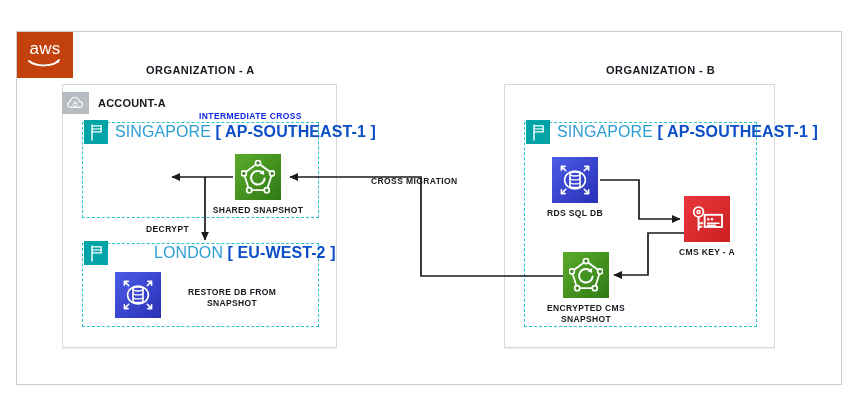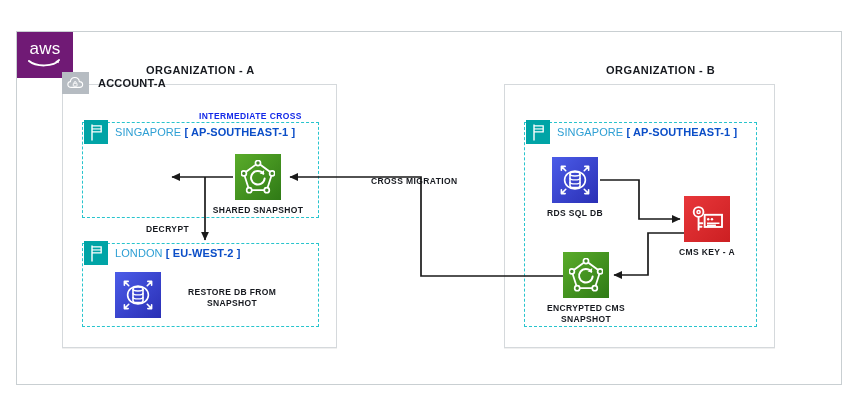--- a/index.html
+++ b/index.html
@@ -4,21 +4,21 @@
 <style>
   html,body{margin:0;padding:0;background:#ffffff;}
   body{width:860px;height:415px;position:relative;overflow:hidden;
        font-family:"Liberation Sans",sans-serif;color:#000;}
   #canvas{position:absolute;left:0;top:0;width:860px;height:415px;}
 
   
   .outer-frame{position:absolute;left:16px;top:31px;width:826px;height:354px;
       border:1px solid #c9cfd2;background:#fff;box-sizing:border-box;}
   .aws-logo{position:absolute;left:17px;top:32px;width:56px;height:46px;
-      background:#701a75;display:flex;flex-direction:column;align-items:center;
+      background:#c2410c;display:flex;flex-direction:column;align-items:center;
       justify-content:center;}
   .aws-logo .txt{color:#fff;font-size:17px;font-weight:400;line-height:14px;
       letter-spacing:.2px;font-family:"Liberation Sans",sans-serif;}
   .aws-logo svg{display:block;margin-top:1px;}
 
   
   .org-title{position:absolute;font-size:11px;font-weight:bold;letter-spacing:.45px;
       color:#16191f;white-space:nowrap;}
 
   
@@ -29,21 +29,21 @@
       align-items:center;justify-content:center;}
   .account-name{font-size:11px;font-weight:bold;color:#16191f;margin-left:9px;
       letter-spacing:.2px;white-space:nowrap;}
 
   
   .region-box{position:absolute;border:1.6px dashed #28c4cd;box-sizing:border-box;
       background:transparent;}
   .region-hdr{position:absolute;display:flex;align-items:center;}
   .region-flag{width:24px;height:24px;background:#00a4a6;display:flex;
       align-items:center;justify-content:center;flex:0 0 auto;}
-  .region-label{font-size:11px;margin-left:7px;white-space:nowrap;
+  .region-label{font-size:16px;margin-left:7px;white-space:nowrap;
       color:#2e9fd4;letter-spacing:.1px;}
   .region-label b{color:#0b4ec8;font-weight:bold;}
   .region-tag{position:absolute;font-size:8.5px;font-weight:bold;color:#1329e8;
       letter-spacing:.4px;white-space:nowrap;}
 
   
   .node{position:absolute;}
   .node .tile{width:46px;height:46px;display:flex;align-items:center;
       justify-content:center;}
   .tile.red{background:linear-gradient(135deg,#e8373a 0%,#cc1f22 100%);}
@@ -70,21 +70,21 @@
     <svg width="34" height="11" viewBox="0 0 34 11">
       <path d="M1 4 C8 10, 26 10, 31 3" stroke="#fff" stroke-width="2" fill="none" stroke-linecap="round"></path>
       <path d="M31 3 L27 4.2 L30.6 6.3 Z" fill="#fff"></path>
     </svg>
   </div>
 
   <div class="org-title" style="left:146px;top:64px;">ORGANIZATION - A</div>
   <div class="org-title" style="left:606px;top:64px;">ORGANIZATION - B</div>
 
   <div class="account-box" style="left:62px;top:84px;width:275px;height:264px;"></div>
-  <div class="account-hdr" style="left:62px;top:72px;">
+  <div class="account-hdr" style="left:62px;top:92px;">
     <div class="account-chip">
       <svg width="17" height="14" viewBox="0 0 20 16">
         <path d="M5.2 13.2 C2.4 13.2 1 11.6 1 9.7 C1 7.9 2.3 6.5 4 6.4 C4.3 3.7 6.4 1.6 9.2 1.6 C12 1.6 14.2 3.7 14.5 6.4 C16.6 6.5 18.4 7.9 18.4 9.9 C18.4 11.8 16.9 13.2 14.6 13.2 Z" fill="none" stroke="#ffffff" stroke-width="1.3"></path>
         <rect x="7.4" y="8.3" width="4.4" height="3.4" rx=".5" fill="none" stroke="#ffffff" stroke-width="1.1"></rect>
         <path d="M8.5 8.3 V7.3 a1.1 1.1 0 0 1 2.2 0 V8.3" fill="none" stroke="#ffffff" stroke-width="1.1"></path>
       </svg>
     </div>
     <span class="account-name">ACCOUNT-A</span>
   </div>
 
@@ -118,21 +118,21 @@
         <path d="M23.6 14.4 A7.2 7.2 0 1 0 25 19.6" fill="none" stroke="#fff" stroke-width="2.1" stroke-linecap="round"></path>
         <path d="M24.6 10.6 L24.2 15.4 L19.7 14.2 Z" fill="#fff"></path>
       </svg>
     </div>
     <div class="node-label" style="left:-27px;top:51px;width:100px;">SHARED SNAPSHOT</div>
   </div>
 
   <div class="edge-label" style="left:146px;top:224px;">DECRYPT</div>
 
   <div class="region-box" style="left:82px;top:243px;width:237px;height:84px;"></div>
-  <div class="region-hdr" style="left:84px;top:241px;">
+  <div class="region-hdr" style="left:84px;top:241px;gap:39px;">
     <div class="region-flag">
       <svg width="15" height="17" viewBox="0 0 16 18">
         <path d="M3.2 1 V17" stroke="#fff" stroke-width="1.5" stroke-linecap="round"></path>
         <path d="M3.2 2 H13 V8.4 H3.2" fill="none" stroke="#fff" stroke-width="1.4"></path>
         <path d="M3.2 5.2 H13" stroke="#fff" stroke-width="1.2"></path>
       </svg>
     </div>
     <span class="region-label">
       <span>LONDON</span>
       <b>[ EU-WEST-2 ]</b>

